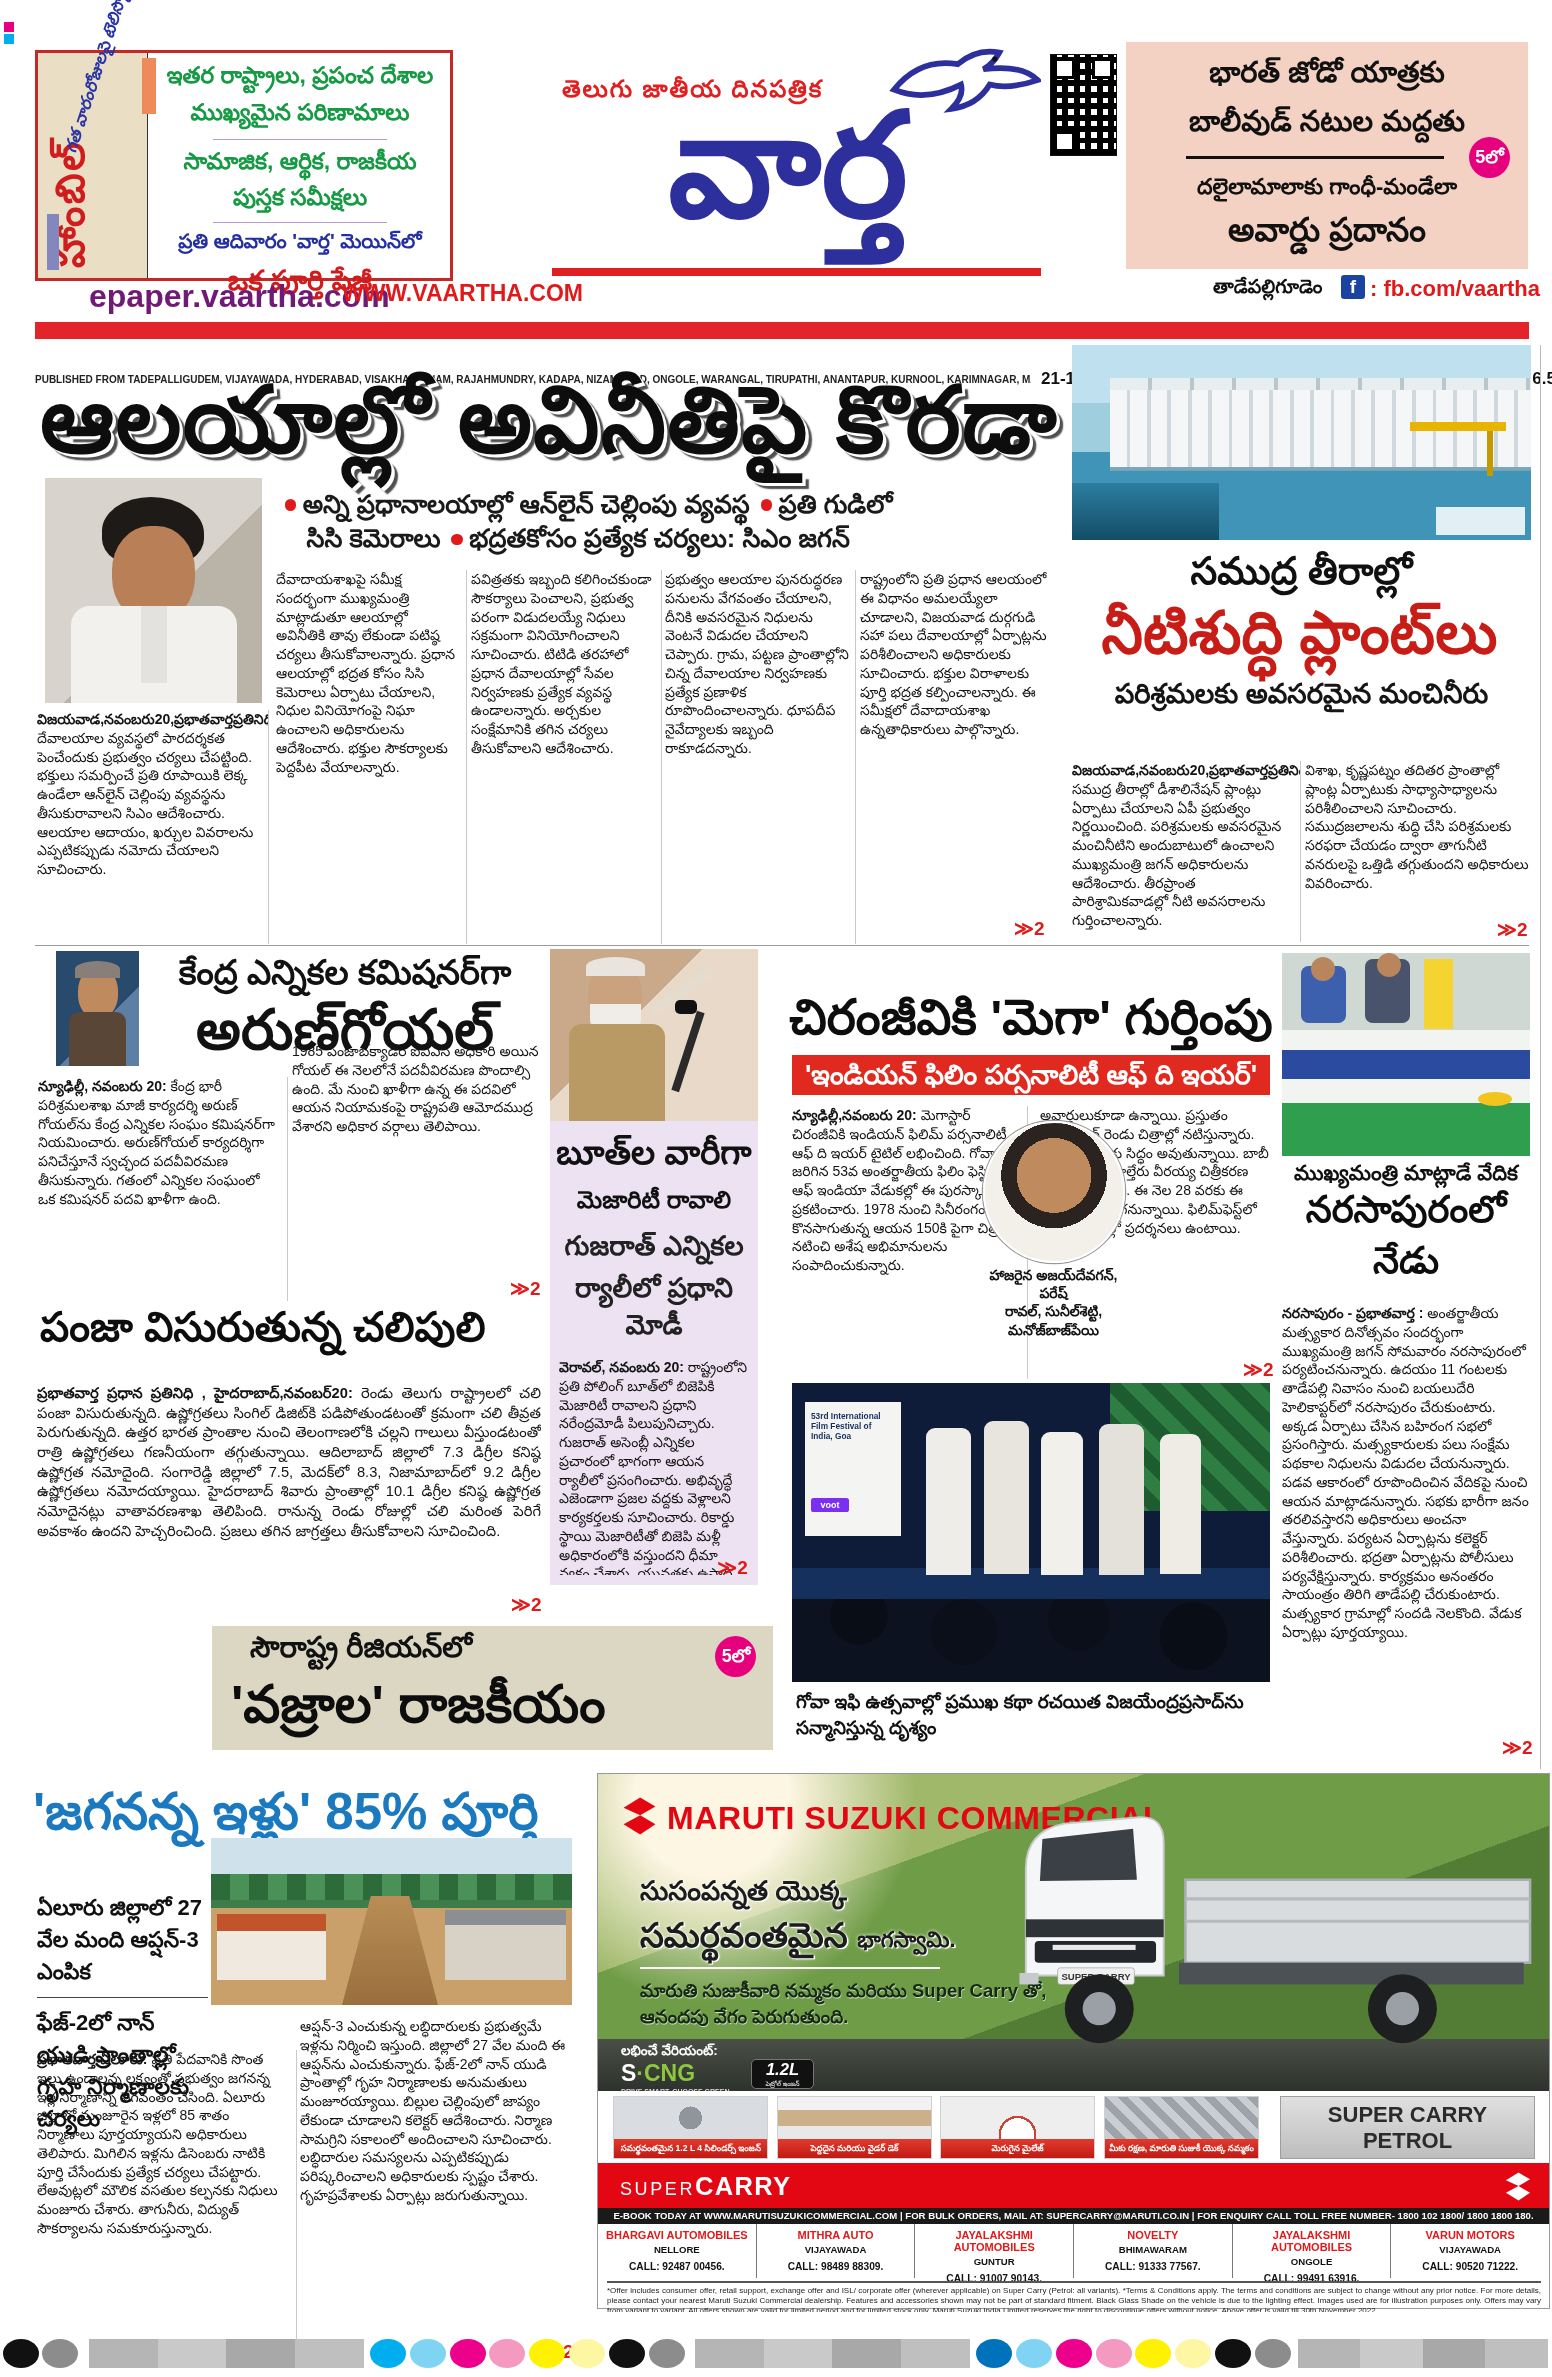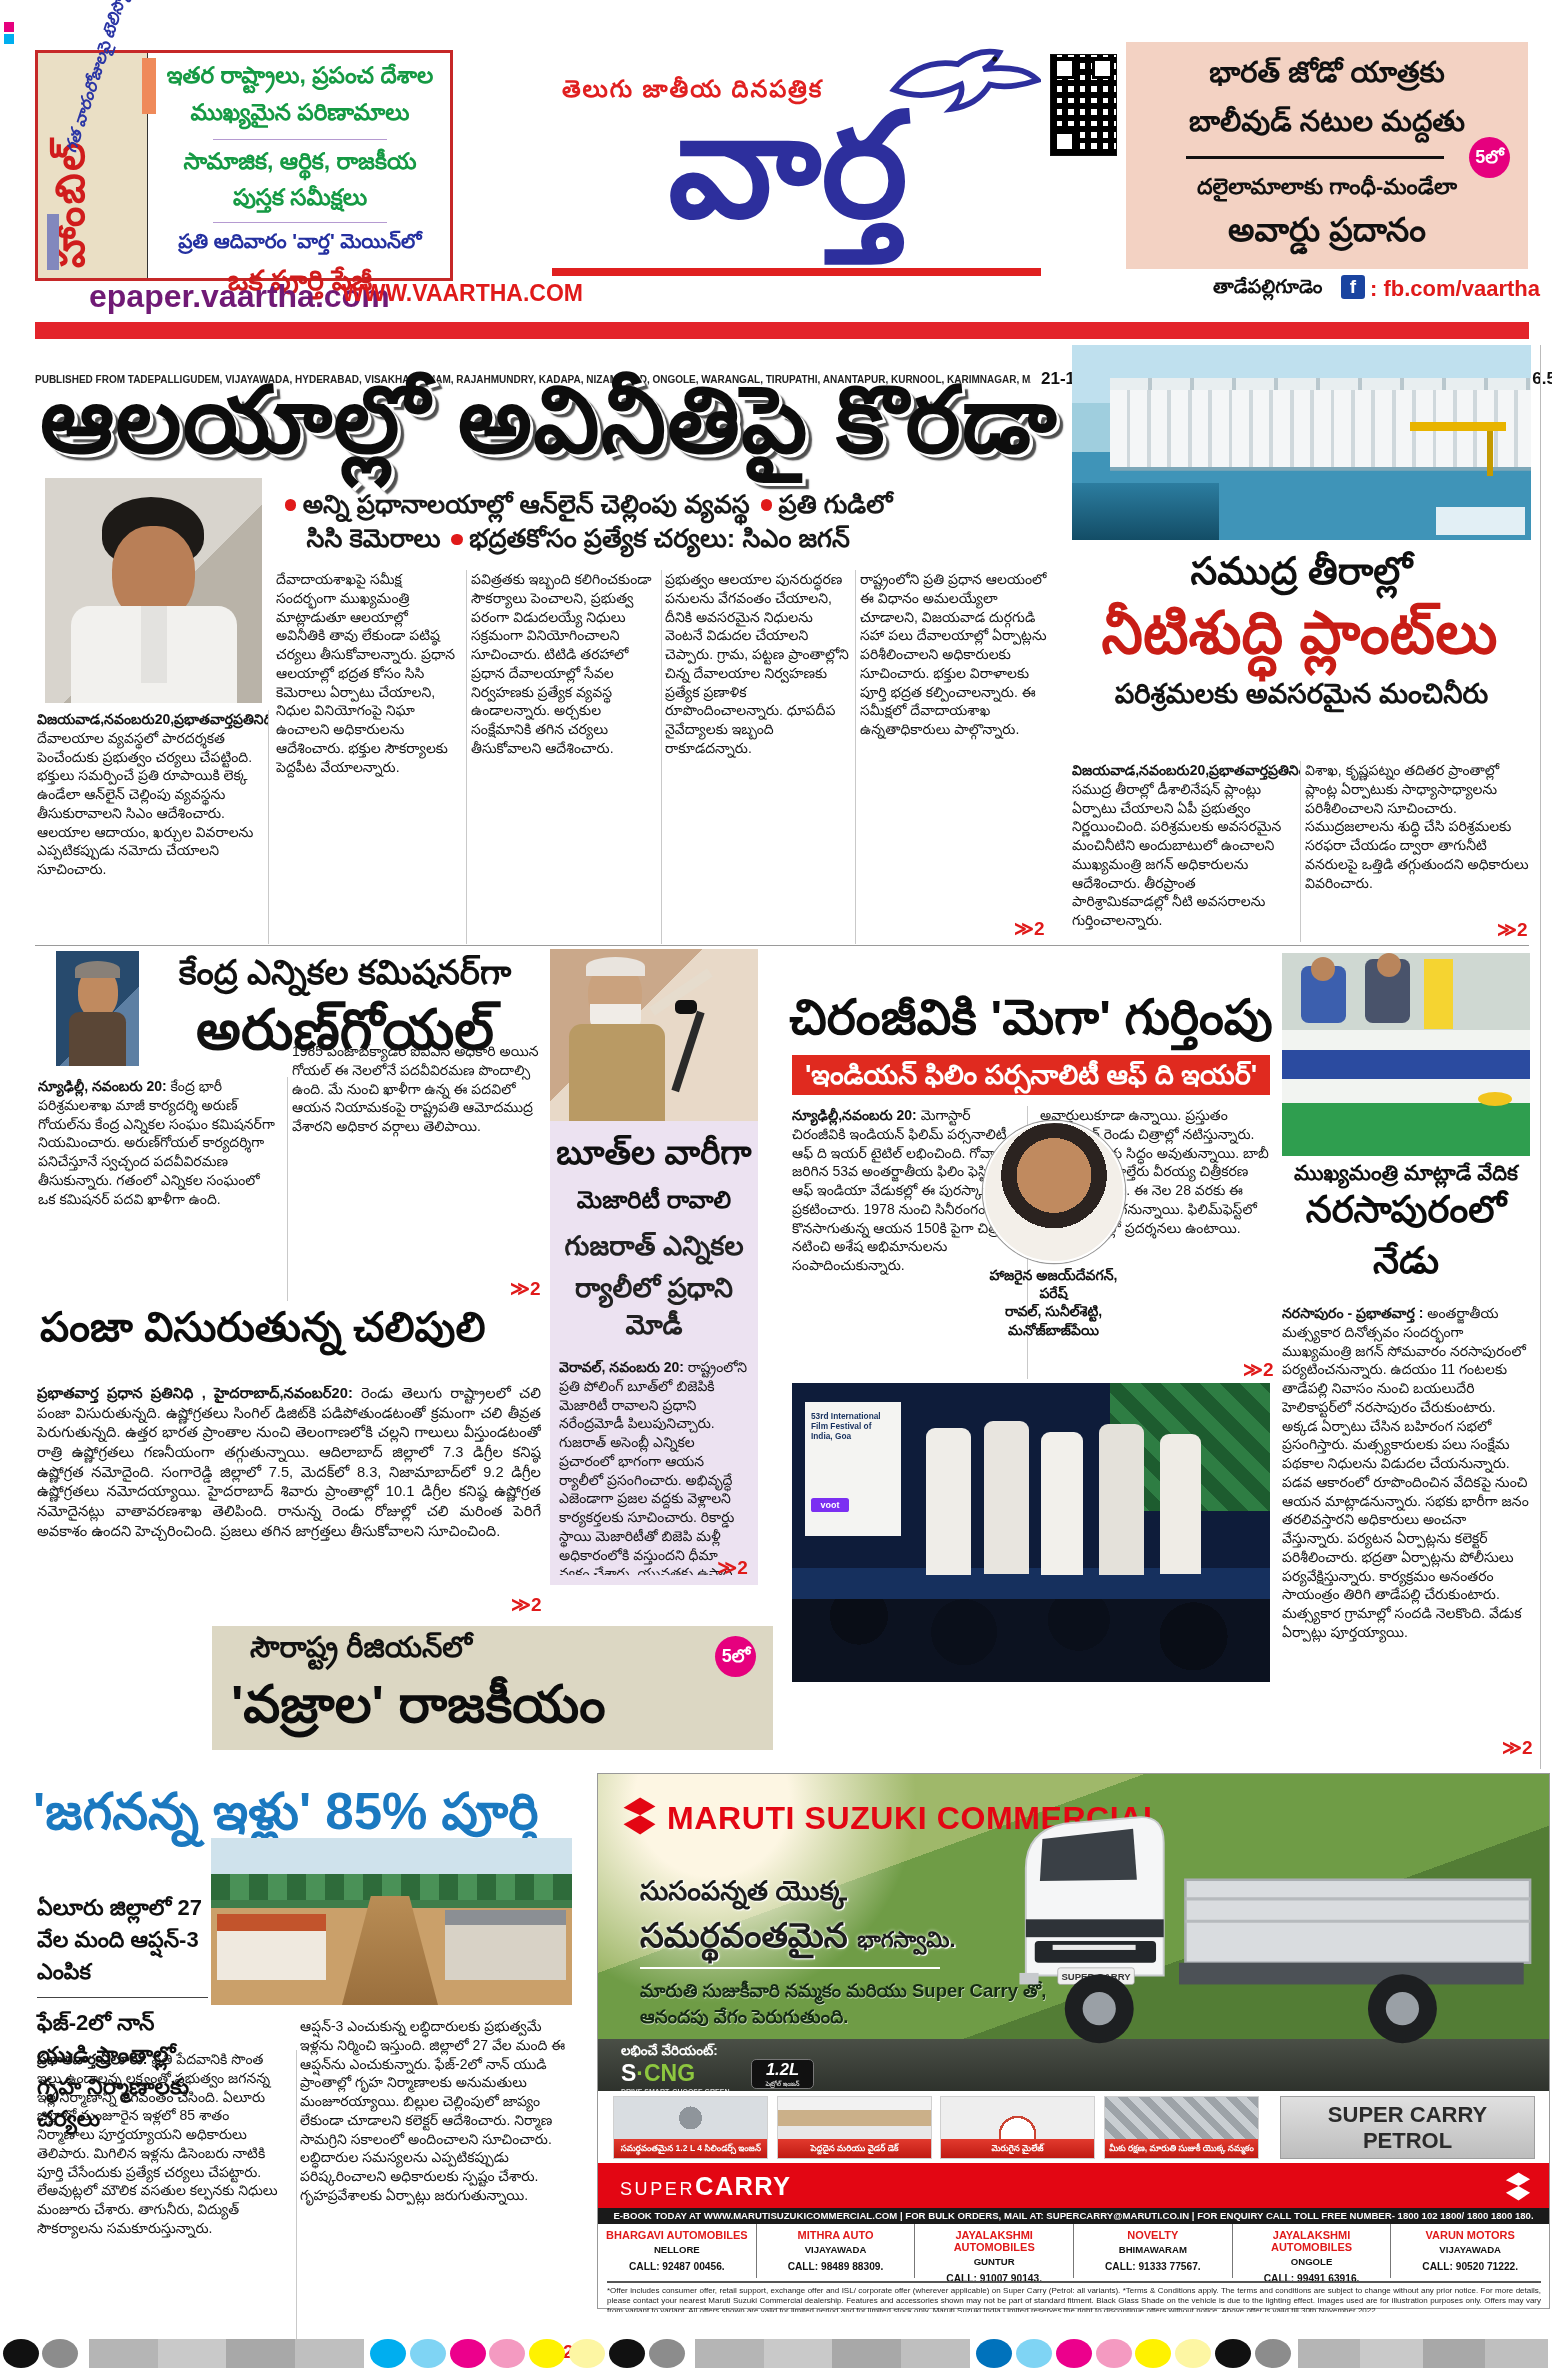--- a/index.html
+++ b/index.html
@@ -172,20 +172,21 @@
     <div class="abs" style="left:12.8px;top:19px;width:96px;height:134px;background:#f4f4f2;"></div>
     <div class="abs" style="left:19px;top:28px;width:83px;height:77px;font-size:8.3px;color:#16305e;font-weight:bold;overflow:hidden;">53rd International Film Festival of India, Goa</div>
     <div class="abs" style="left:19px;top:115px;width:38px;height:14px;background:#7b2ff2;color:#fff;font-size:9px;font-weight:900;text-align:center;line-height:14px;border-radius:2.6px;">voot</div>
     <div class="abs" style="left:134px;top:45px;width:45px;height:147px;background:#efede8;border-radius:9px 9px 0 0;"></div>
     <div class="abs" style="left:192px;top:38px;width:45px;height:153px;background:#e8e5df;border-radius:9px 9px 0 0;"></div>
     <div class="abs" style="left:249px;top:49px;width:42px;height:143px;background:#f2f0eb;border-radius:9px 9px 0 0;"></div>
     <div class="abs" style="left:307px;top:41px;width:45px;height:151px;background:#e4e1da;border-radius:9px 9px 0 0;"></div>
     <div class="abs" style="left:368px;top:51px;width:41px;height:140px;background:#efece6;border-radius:9px 9px 0 0;"></div>
     <div class="abs" style="left:0;bottom:0;width:100%;height:83px;background:radial-gradient(circle at 14% 20%,#090d16 0 29px,transparent 29px),radial-gradient(circle at 36% 40%,#0a0f1a 0 33px,transparent 33px),radial-gradient(circle at 60% 25%,#0a0f1a 0 31px,transparent 31px),radial-gradient(circle at 84% 45%,#090d16 0 34px,transparent 34px),#0c1220;"></div>
   </div>
+  <div class="abs" style="left:796px;top:1691px;width:473px;font-size:18.5px;font-weight:800;color:#111;">గోవా ఇఫి ఉత్సవాల్లో ప్రముఖ కథా రచయిత విజయేంద్రప్రసాద్‌ను సన్మానిస్తున్న దృశ్యం</div>
 
   <div class="abs photo" style="left:1282px;top:953px;width:248px;height:203px;background:linear-gradient(180deg,#cfd8d2 0 38%,#f2f4f1 38% 48%,#2b4ba0 48% 62%,#f2f4f1 62% 74%,#2f9e4f 74% 100%);">
     <div class="abs" style="left:19px;top:12.8px;width:45px;height:57px;background:#3c5fae;border-radius:7.7px;"></div>
     <div class="abs" style="left:83px;top:6.4px;width:45px;height:64px;background:#49536b;border-radius:7.7px;"></div>
     <div class="abs" style="left:29px;top:3.8px;width:24px;height:24px;background:#b9855c;border-radius:50%;"></div>
     <div class="abs" style="left:95px;top:0;width:24px;height:24px;background:#b9855c;border-radius:50%;"></div>
     <div class="abs" style="right:18px;bottom:50px;width:34px;height:14px;background:#f2c41d;border-radius:50%;"></div>
     <div class="abs" style="right:77px;top:6.4px;width:29px;height:70px;background:#f5d431;"></div>
   </div>
   <div class="abs c" style="left:1282px;top:1161px;width:248px;font-size:21px;font-weight:800;color:#111;">ముఖ్యమంత్రి మాట్లాడే వేదిక</div>

